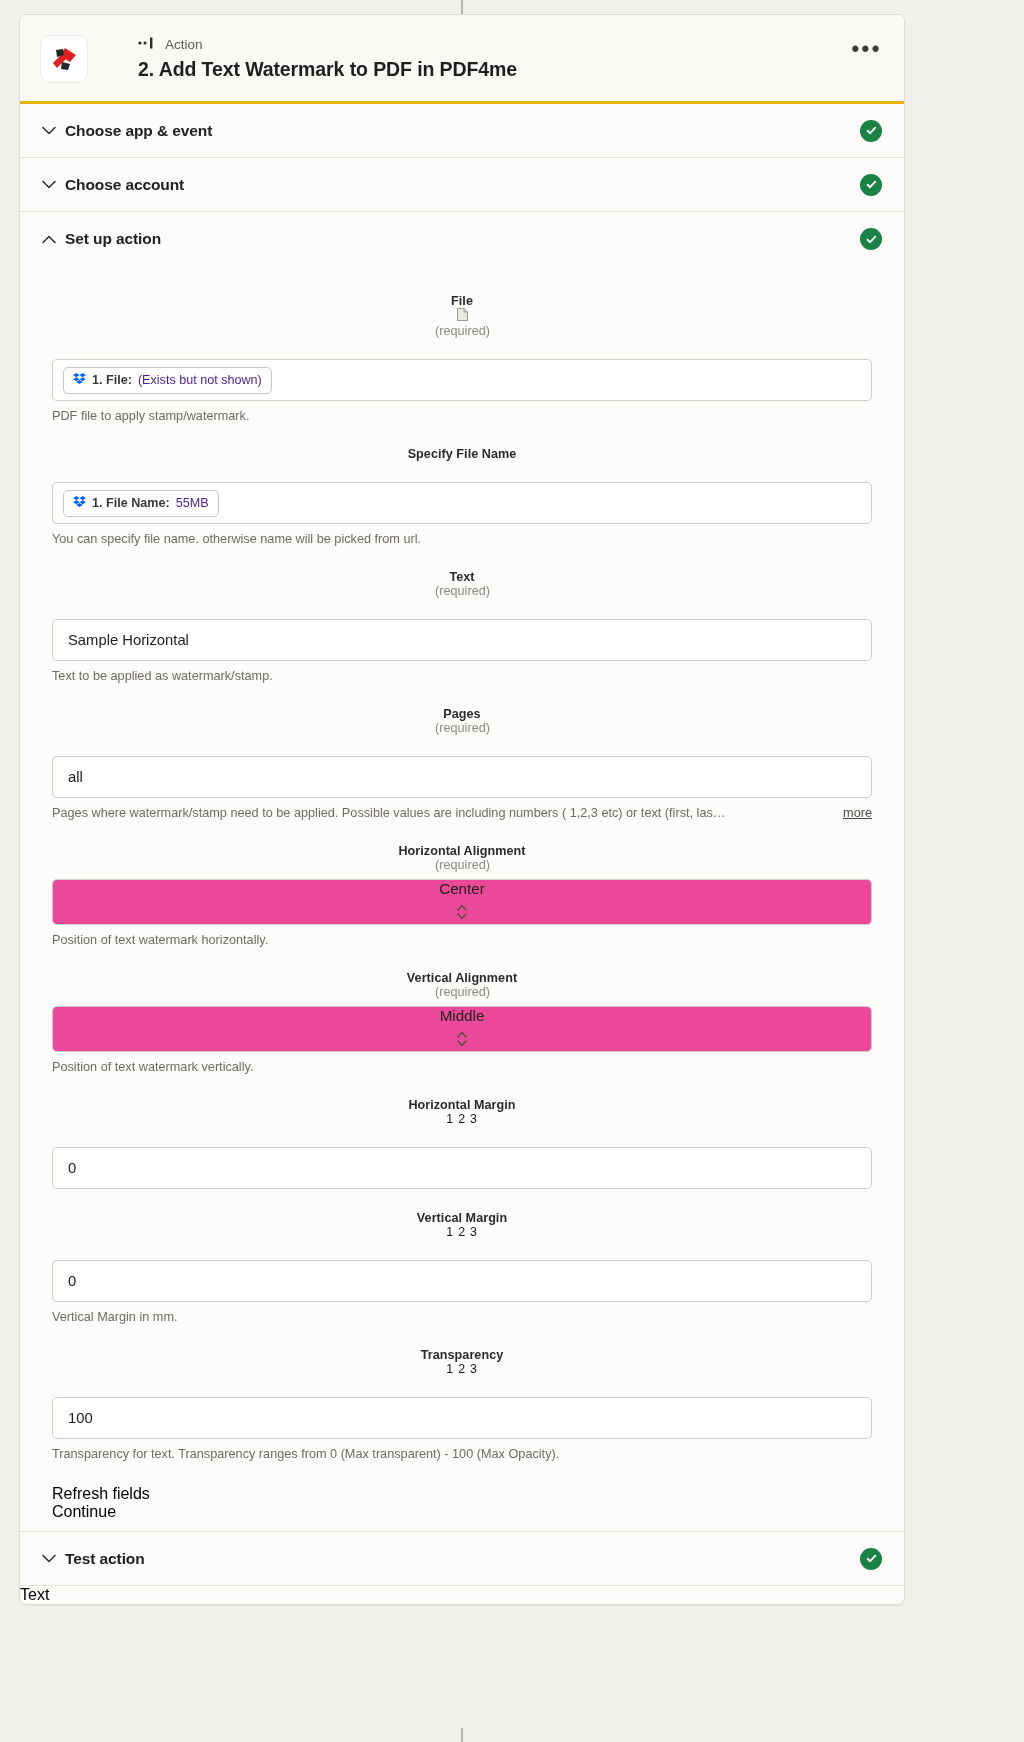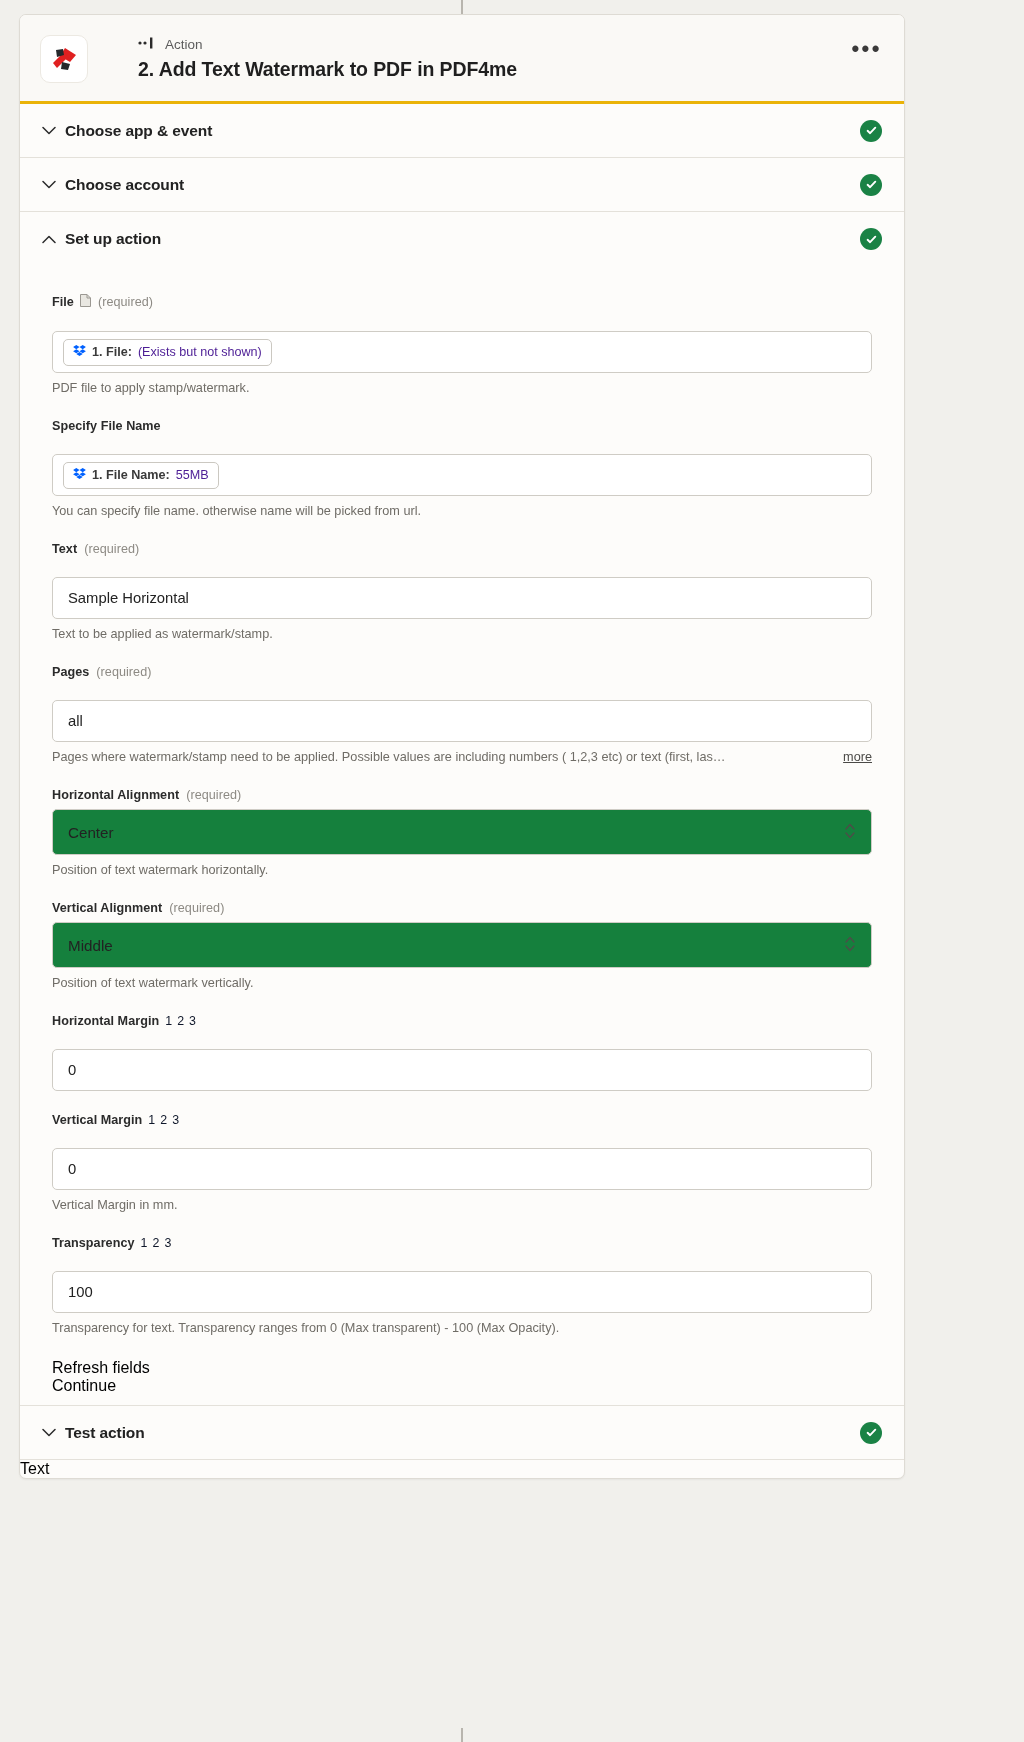--- a/index.html
+++ b/index.html
@@ -121,22 +121,22 @@
 
   
   .field { margin-bottom: 22px; }
   .field-label {
     font-size: 12.6px;
     font-weight: 700;
     color: #2b2b2b;
     margin-bottom: 7px;
     display: flex;
     align-items: center;
-    gap: 6px;
     letter-spacing: 0.05px;
+    flex-direction: column;
   }
   .field-required {
     font-weight: 400;
     color: #8d8a84;
     font-size: 12.6px;
     margin-left: 1px;
   }
   .type-hint {
     font-weight: 400;
     color: #0f172a;
@@ -196,28 +196,29 @@
     flex: 0 0 auto;
     cursor: pointer;
     font-size: 12.7px;
   }
 
   .select-box {
     width: 100%;
     height: 46px;
     border: 1px solid #cfccc5;
     border-radius: 5px;
-    background: #15803d;
+    background: #ec4899;
     display: flex;
     align-items: center;
     padding: 0 15px;
     font-size: 15.2px;
     color: #222;
     justify-content: space-between;
     cursor: pointer;
+    flex-direction: column;
   }</style>
 </head>
 <body>
 
 <div class="connector top"></div>
 <div class="connector bottom"></div>
 
 <div class="card">
 
   <div class="card-header">

